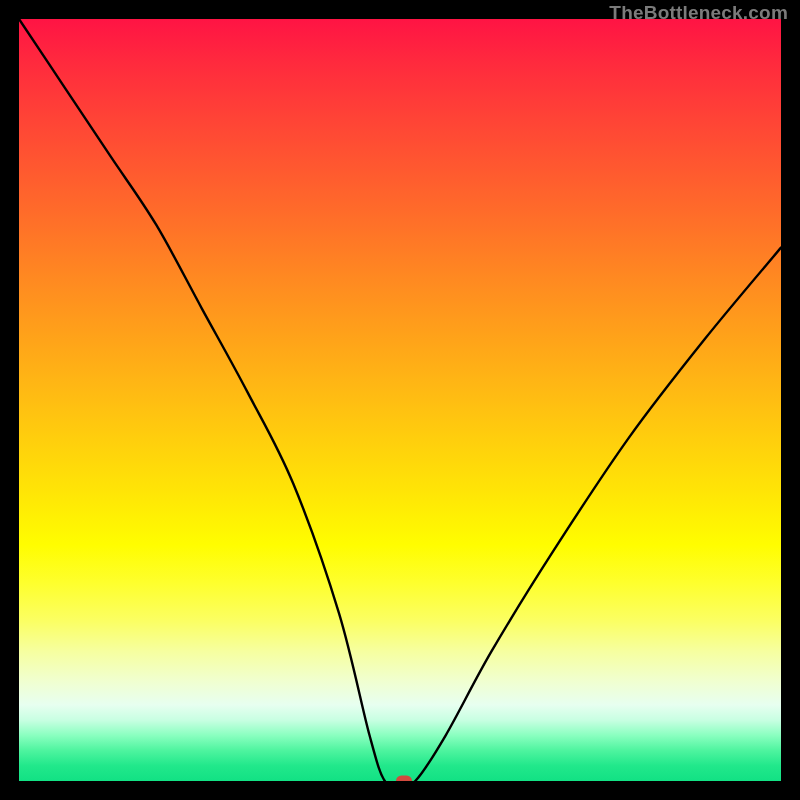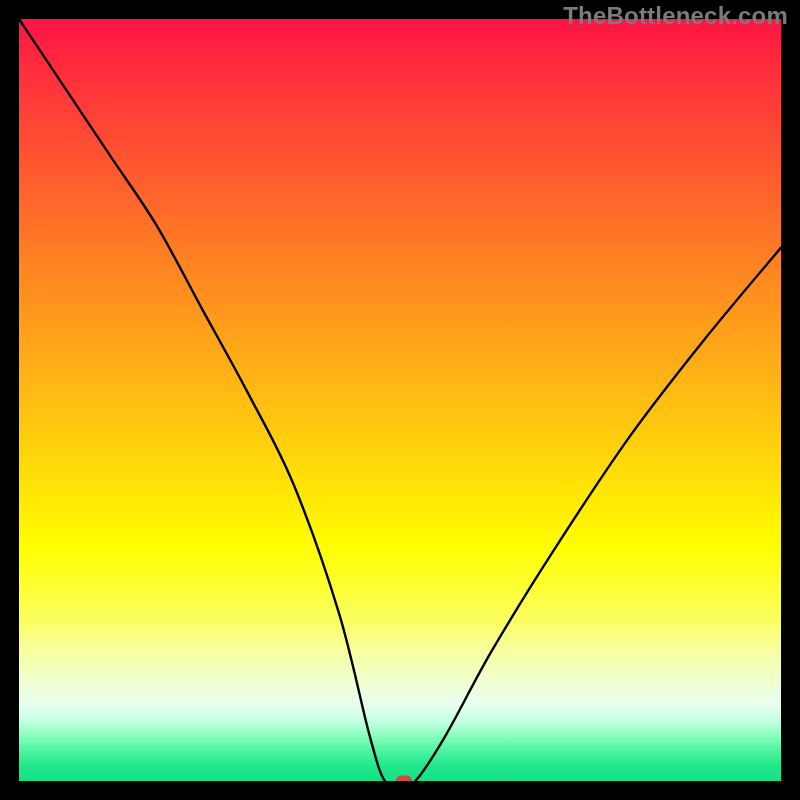--- a/index.html
+++ b/index.html
@@ -15,21 +15,21 @@
     position: relative;
     width: 800px;
     height: 800px;
     background: #000;
   }
   .watermark {
     position: absolute;
     top: 2px;
     right: 12px;
     color: #7b7b7b;
-    font-size: 24px;
+    font-size: 19px;
     font-weight: 600;
     letter-spacing: 0.2px;
     z-index: 5;
   }
   .plot {
     position: absolute;
     left: 19px;
     top: 19px;
     width: 762px;
     height: 762px;

